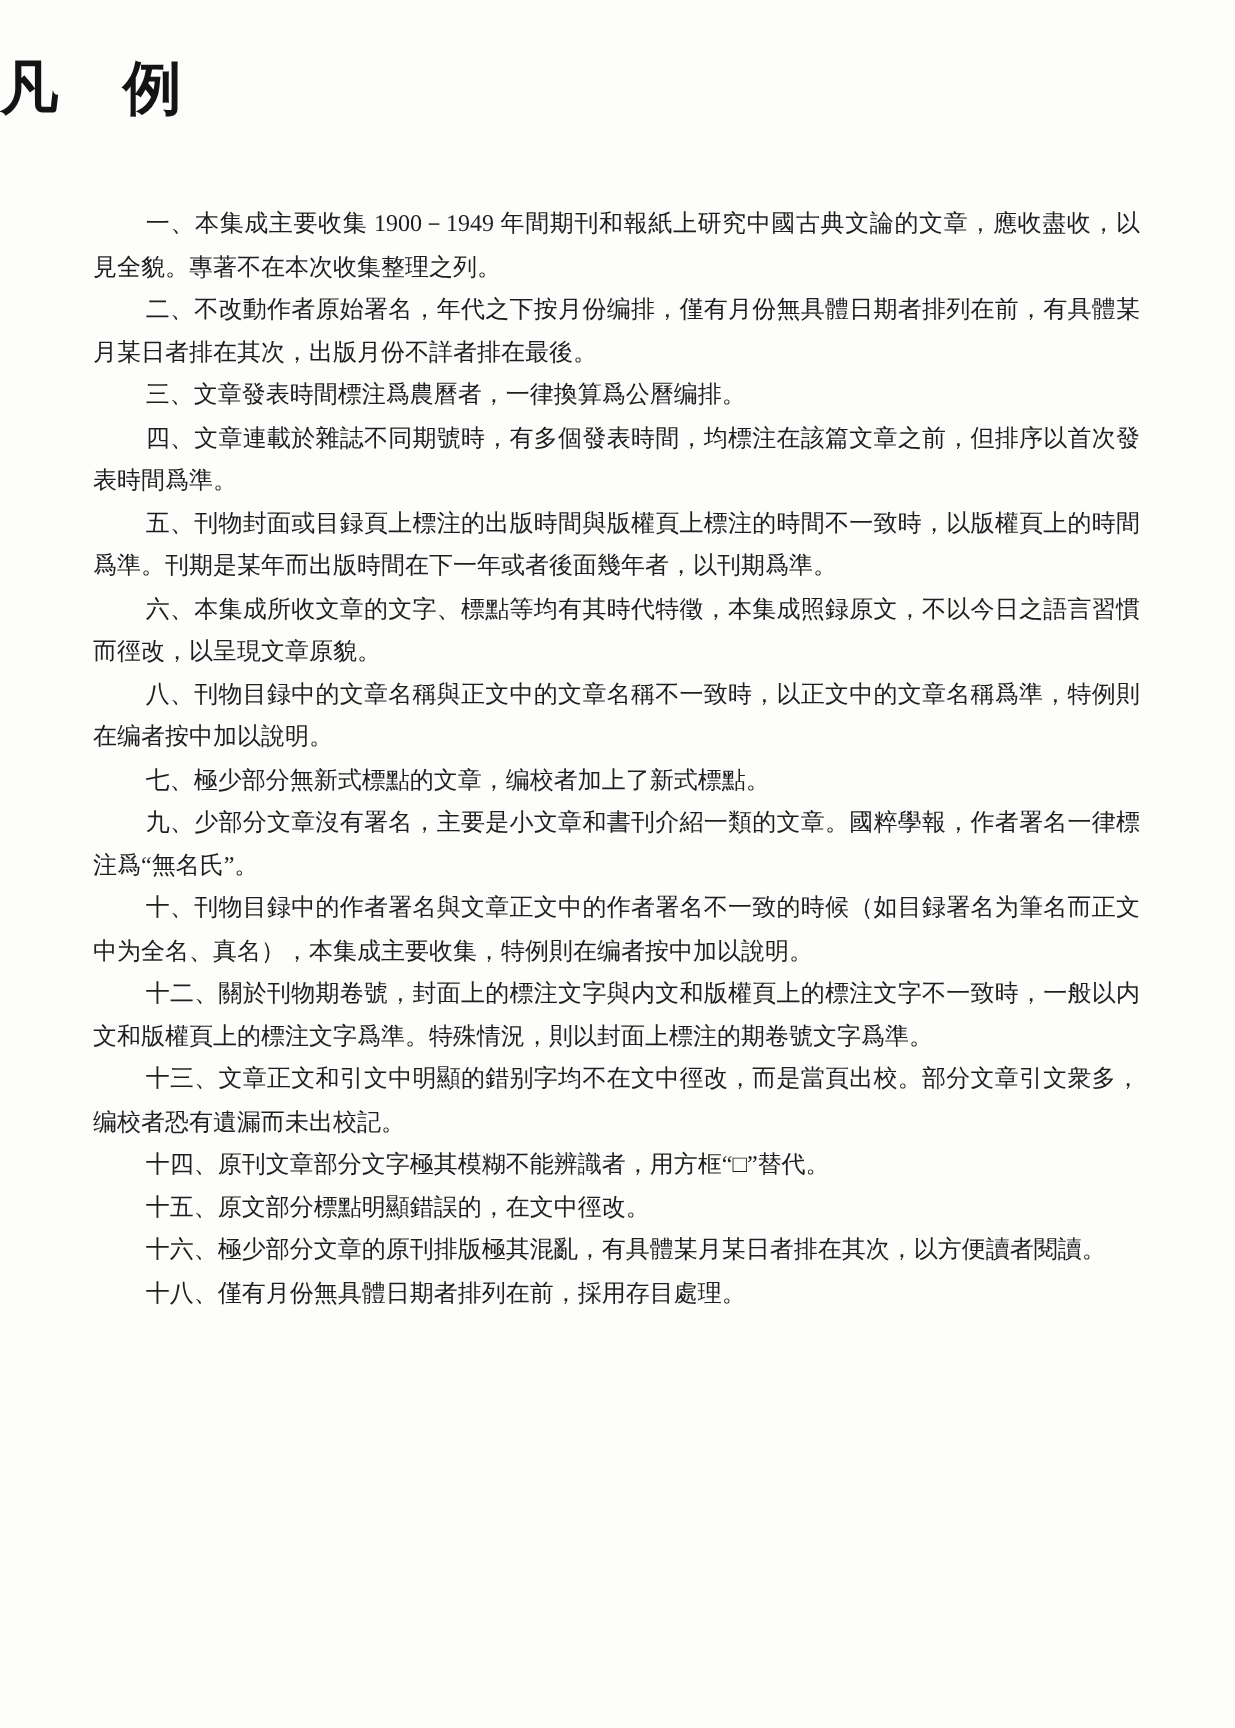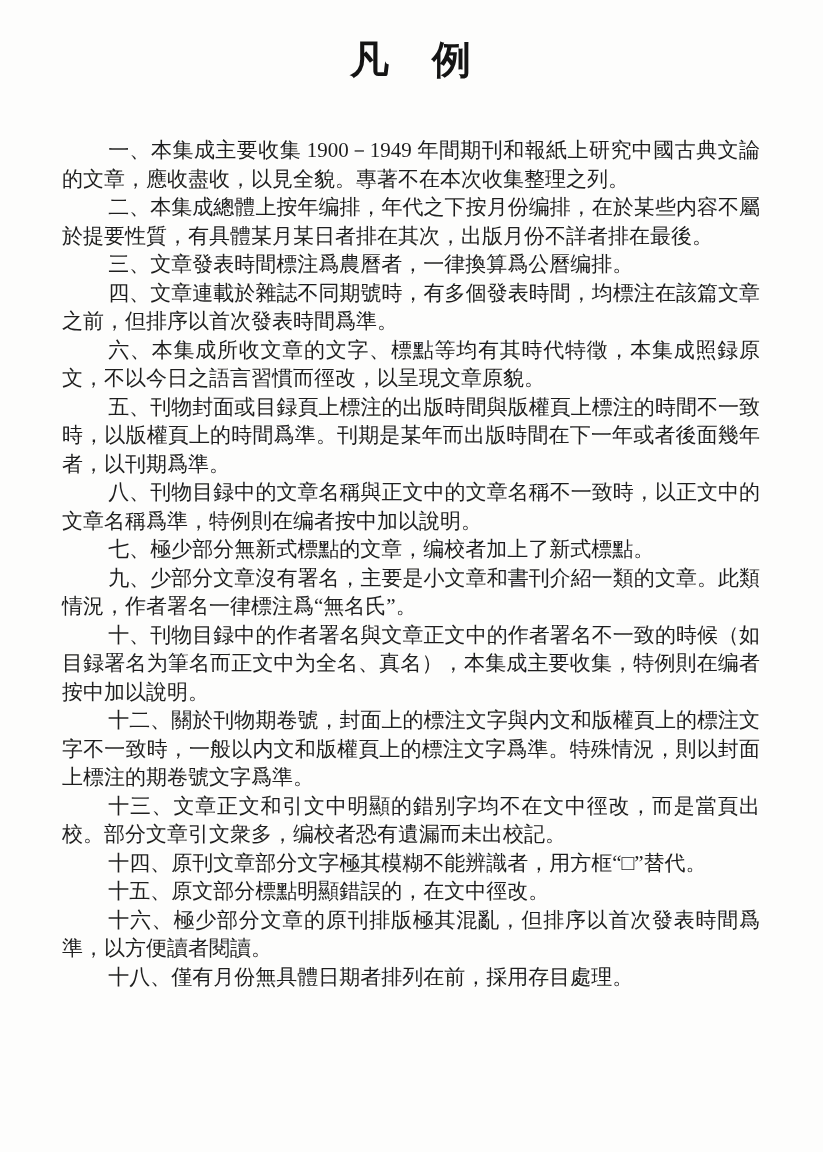--- a/index.html
+++ b/index.html
@@ -18,60 +18,60 @@
     height: 1152px;
     background: #fdfdfc;
     color: #1d1d1d;
     font-family: "Liberation Serif", "DejaVu Serif", serif;
   }
   .title {
     margin: 0;
     padding-top: 34px;
     height: 52px;
     line-height: 52px;
-    text-align: center;
+    text-align: left;
     font-size: 39px;
     font-weight: 700;
     color: #141414;
     letter-spacing: 2px;
   }
   .content {
     position: absolute;
     top: 136px;
     left: 62px;
     width: 698px;
-    font-size: 21px;
+    font-size: 16px;
     line-height: 28.5px;
     text-align: justify;
     text-justify: inter-ideograph;
     color: #1e1e1e;
   }
   .content p {
     margin: 0;
     padding: 0;
     text-indent: 2.2em;
     word-break: break-all;
   }
 </style>
 </head>
 <body>
 
 <div class="page">
   <h1 class="title">凡　例</h1>
   <div class="content">
     <p>一、本集成主要收集 1900－1949 年間期刊和報紙上研究中國古典文論的文章，應收盡收，以見全貌。專著不在本次收集整理之列。</p>
-    <p>二、本集成總體上按年编排，年代之下按月份编排，在於某些内容不屬於提要性質，有具體某月某日者排在其次，出版月份不詳者排在最後。</p>
+    <p>二、不改動作者原始署名，年代之下按月份编排，僅有月份無具體日期者排列在前，有具體某月某日者排在其次，出版月份不詳者排在最後。</p>
     <p>三、文章發表時間標注爲農曆者，一律換算爲公曆编排。</p>
     <p>四、文章連載於雜誌不同期號時，有多個發表時間，均標注在該篇文章之前，但排序以首次發表時間爲準。</p>
+    <p>五、刊物封面或目録頁上標注的出版時間與版權頁上標注的時間不一致時，以版權頁上的時間爲準。刊期是某年而出版時間在下一年或者後面幾年者，以刊期爲準。</p>
     <p>六、本集成所收文章的文字、標點等均有其時代特徵，本集成照録原文，不以今日之語言習慣而徑改，以呈現文章原貌。</p>
-    <p>五、刊物封面或目録頁上標注的出版時間與版權頁上標注的時間不一致時，以版權頁上的時間爲準。刊期是某年而出版時間在下一年或者後面幾年者，以刊期爲準。</p>
     <p>八、刊物目録中的文章名稱與正文中的文章名稱不一致時，以正文中的文章名稱爲準，特例則在编者按中加以說明。</p>
     <p>七、極少部分無新式標點的文章，编校者加上了新式標點。</p>
-    <p>九、少部分文章沒有署名，主要是小文章和書刊介紹一類的文章。此類情況，作者署名一律標注爲“無名氏”。</p>
+    <p>九、少部分文章沒有署名，主要是小文章和書刊介紹一類的文章。國粹學報，作者署名一律標注爲“無名氏”。</p>
     <p>十、刊物目録中的作者署名與文章正文中的作者署名不一致的時候（如目録署名为筆名而正文中为全名、真名），本集成主要收集，特例則在编者按中加以說明。</p>
     <p>十二、關於刊物期卷號，封面上的標注文字與内文和版權頁上的標注文字不一致時，一般以内文和版權頁上的標注文字爲準。特殊情況，則以封面上標注的期卷號文字爲準。</p>
     <p>十三、文章正文和引文中明顯的錯别字均不在文中徑改，而是當頁出校。部分文章引文衆多，编校者恐有遺漏而未出校記。</p>
     <p>十四、原刊文章部分文字極其模糊不能辨識者，用方框“□”替代。</p>
     <p>十五、原文部分標點明顯錯誤的，在文中徑改。</p>
-    <p>十六、極少部分文章的原刊排版極其混亂，但排序以首次發表時間爲準，以方便讀者閱讀。</p>
+    <p>十六、極少部分文章的原刊排版極其混亂，有具體某月某日者排在其次，以方便讀者閱讀。</p>
     <p>十八、僅有月份無具體日期者排列在前，採用存目處理。</p>
   </div>
 </div>
 
 </body></html>

